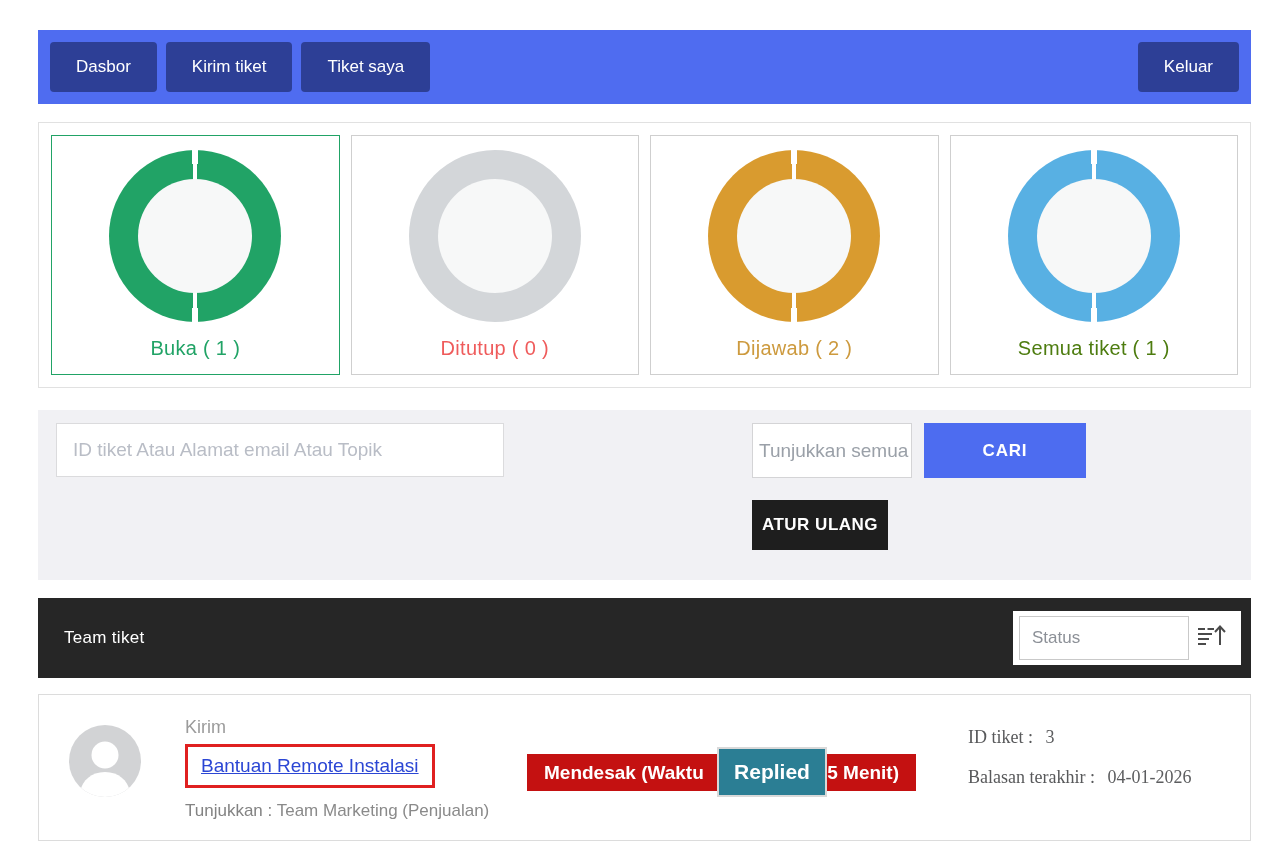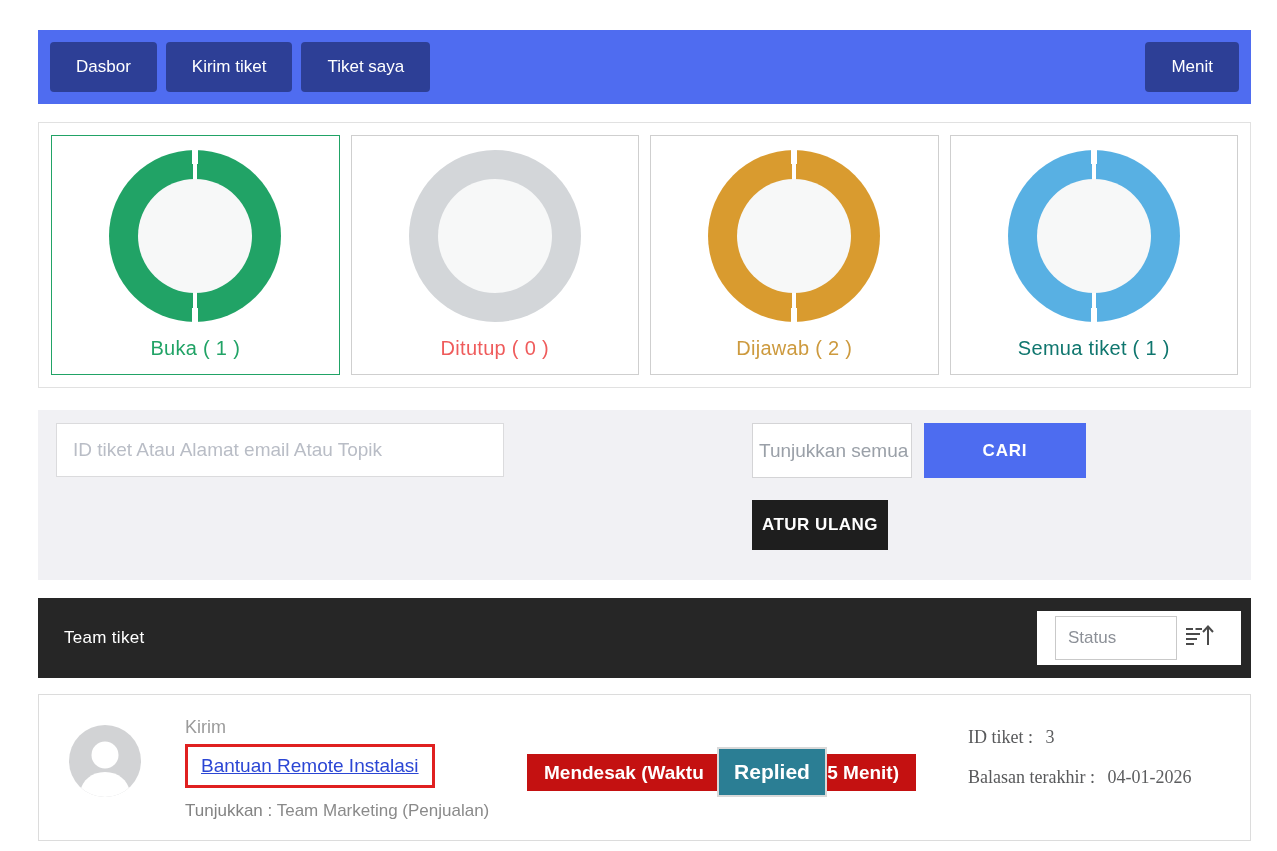--- a/index.html
+++ b/index.html
@@ -66,22 +66,22 @@
     letter-spacing: 0.5px; cursor: pointer;
   }
 
   
   .list-header {
     margin-top: 18px; height: 80px; background: #262626;
     display: flex; align-items: center; padding: 0 10px 0 26px;
   }
   .list-title { color: #fff; font-size: 17px; letter-spacing: 0.3px; }
   .status-box {
-    margin-left: auto; width: 204px; height: 54px; background: #fff;
-    display: flex; align-items: center; padding: 18px;
+    margin-left: auto; width: 228px; height: 54px; background: #fff;
+    display: flex; align-items: center; padding: 6px;
   }
   .status-input {
     flex: 1; height: 44px; border: 1px solid #c9c9c9; background: #fff;
     display: flex; align-items: center; padding-left: 12px;
     color: #8c9097; font-size: 17px; cursor: pointer;
   }
   .sort-btn {
     width: 46px; height: 44px; display: flex; align-items: center; justify-content: center;
     cursor: pointer; background: #fff; border: none;
   }
@@ -117,39 +117,39 @@
 </style>
 </head>
 <body>
 
 <div class="page">
 
   <div class="navbar">
     <button class="nav-btn">Dasbor</button>
     <button class="nav-btn">Kirim tiket</button>
     <button class="nav-btn">Tiket saya</button>
-    <button class="nav-btn logout">Menit</button>
+    <button class="nav-btn logout">Keluar</button>
   </div>
 
   <div class="cards-panel">
     <div class="card active">
       <div class="donut" style="background: conic-gradient(rgb(255, 255, 255) 0deg, rgb(255, 255, 255) 2deg, rgb(33, 163, 102) 2deg, rgb(33, 163, 102) 178deg, rgb(255, 255, 255) 178deg, rgb(255, 255, 255) 182deg, rgb(33, 163, 102) 182deg, rgb(33, 163, 102) 358deg, rgb(255, 255, 255) 358deg, rgb(255, 255, 255) 360deg);"></div>
       <div class="card-label" style="color: rgb(33, 163, 102);">Buka ( 1 )</div>
     </div>
     <div class="card">
       <div class="donut" style="background: rgb(211, 214, 217);"></div>
       <div class="card-label" style="color: rgb(239, 91, 91);">Ditutup ( 0 )</div>
     </div>
     <div class="card">
       <div class="donut" style="background: conic-gradient(rgb(255, 255, 255) 0deg, rgb(255, 255, 255) 2deg, rgb(217, 155, 47) 2deg, rgb(217, 155, 47) 178deg, rgb(255, 255, 255) 178deg, rgb(255, 255, 255) 182deg, rgb(217, 155, 47) 182deg, rgb(217, 155, 47) 358deg, rgb(255, 255, 255) 358deg, rgb(255, 255, 255) 360deg);"></div>
       <div class="card-label" style="color: rgb(205, 154, 62);">Dijawab ( 2 )</div>
     </div>
     <div class="card">
       <div class="donut" style="background: conic-gradient(rgb(255, 255, 255) 0deg, rgb(255, 255, 255) 2deg, rgb(88, 176, 227) 2deg, rgb(88, 176, 227) 178deg, rgb(255, 255, 255) 178deg, rgb(255, 255, 255) 182deg, rgb(88, 176, 227) 182deg, rgb(88, 176, 227) 358deg, rgb(255, 255, 255) 358deg, rgb(255, 255, 255) 360deg);"></div>
-      <div class="card-label" style="color: #0f766e;">Semua tiket ( 1 )</div>
+      <div class="card-label" style="color: #4d7c0f;">Semua tiket ( 1 )</div>
     </div>
   </div>
 
   <div class="search-panel">
     <input class="kw-input" type="text" placeholder="ID tiket Atau Alamat email Atau Topik" style="">
     <div class="right-group">
       <div class="rg-row">
         <select class="filter-select">
           <option>Tunjukkan semua</option>
         </select>

